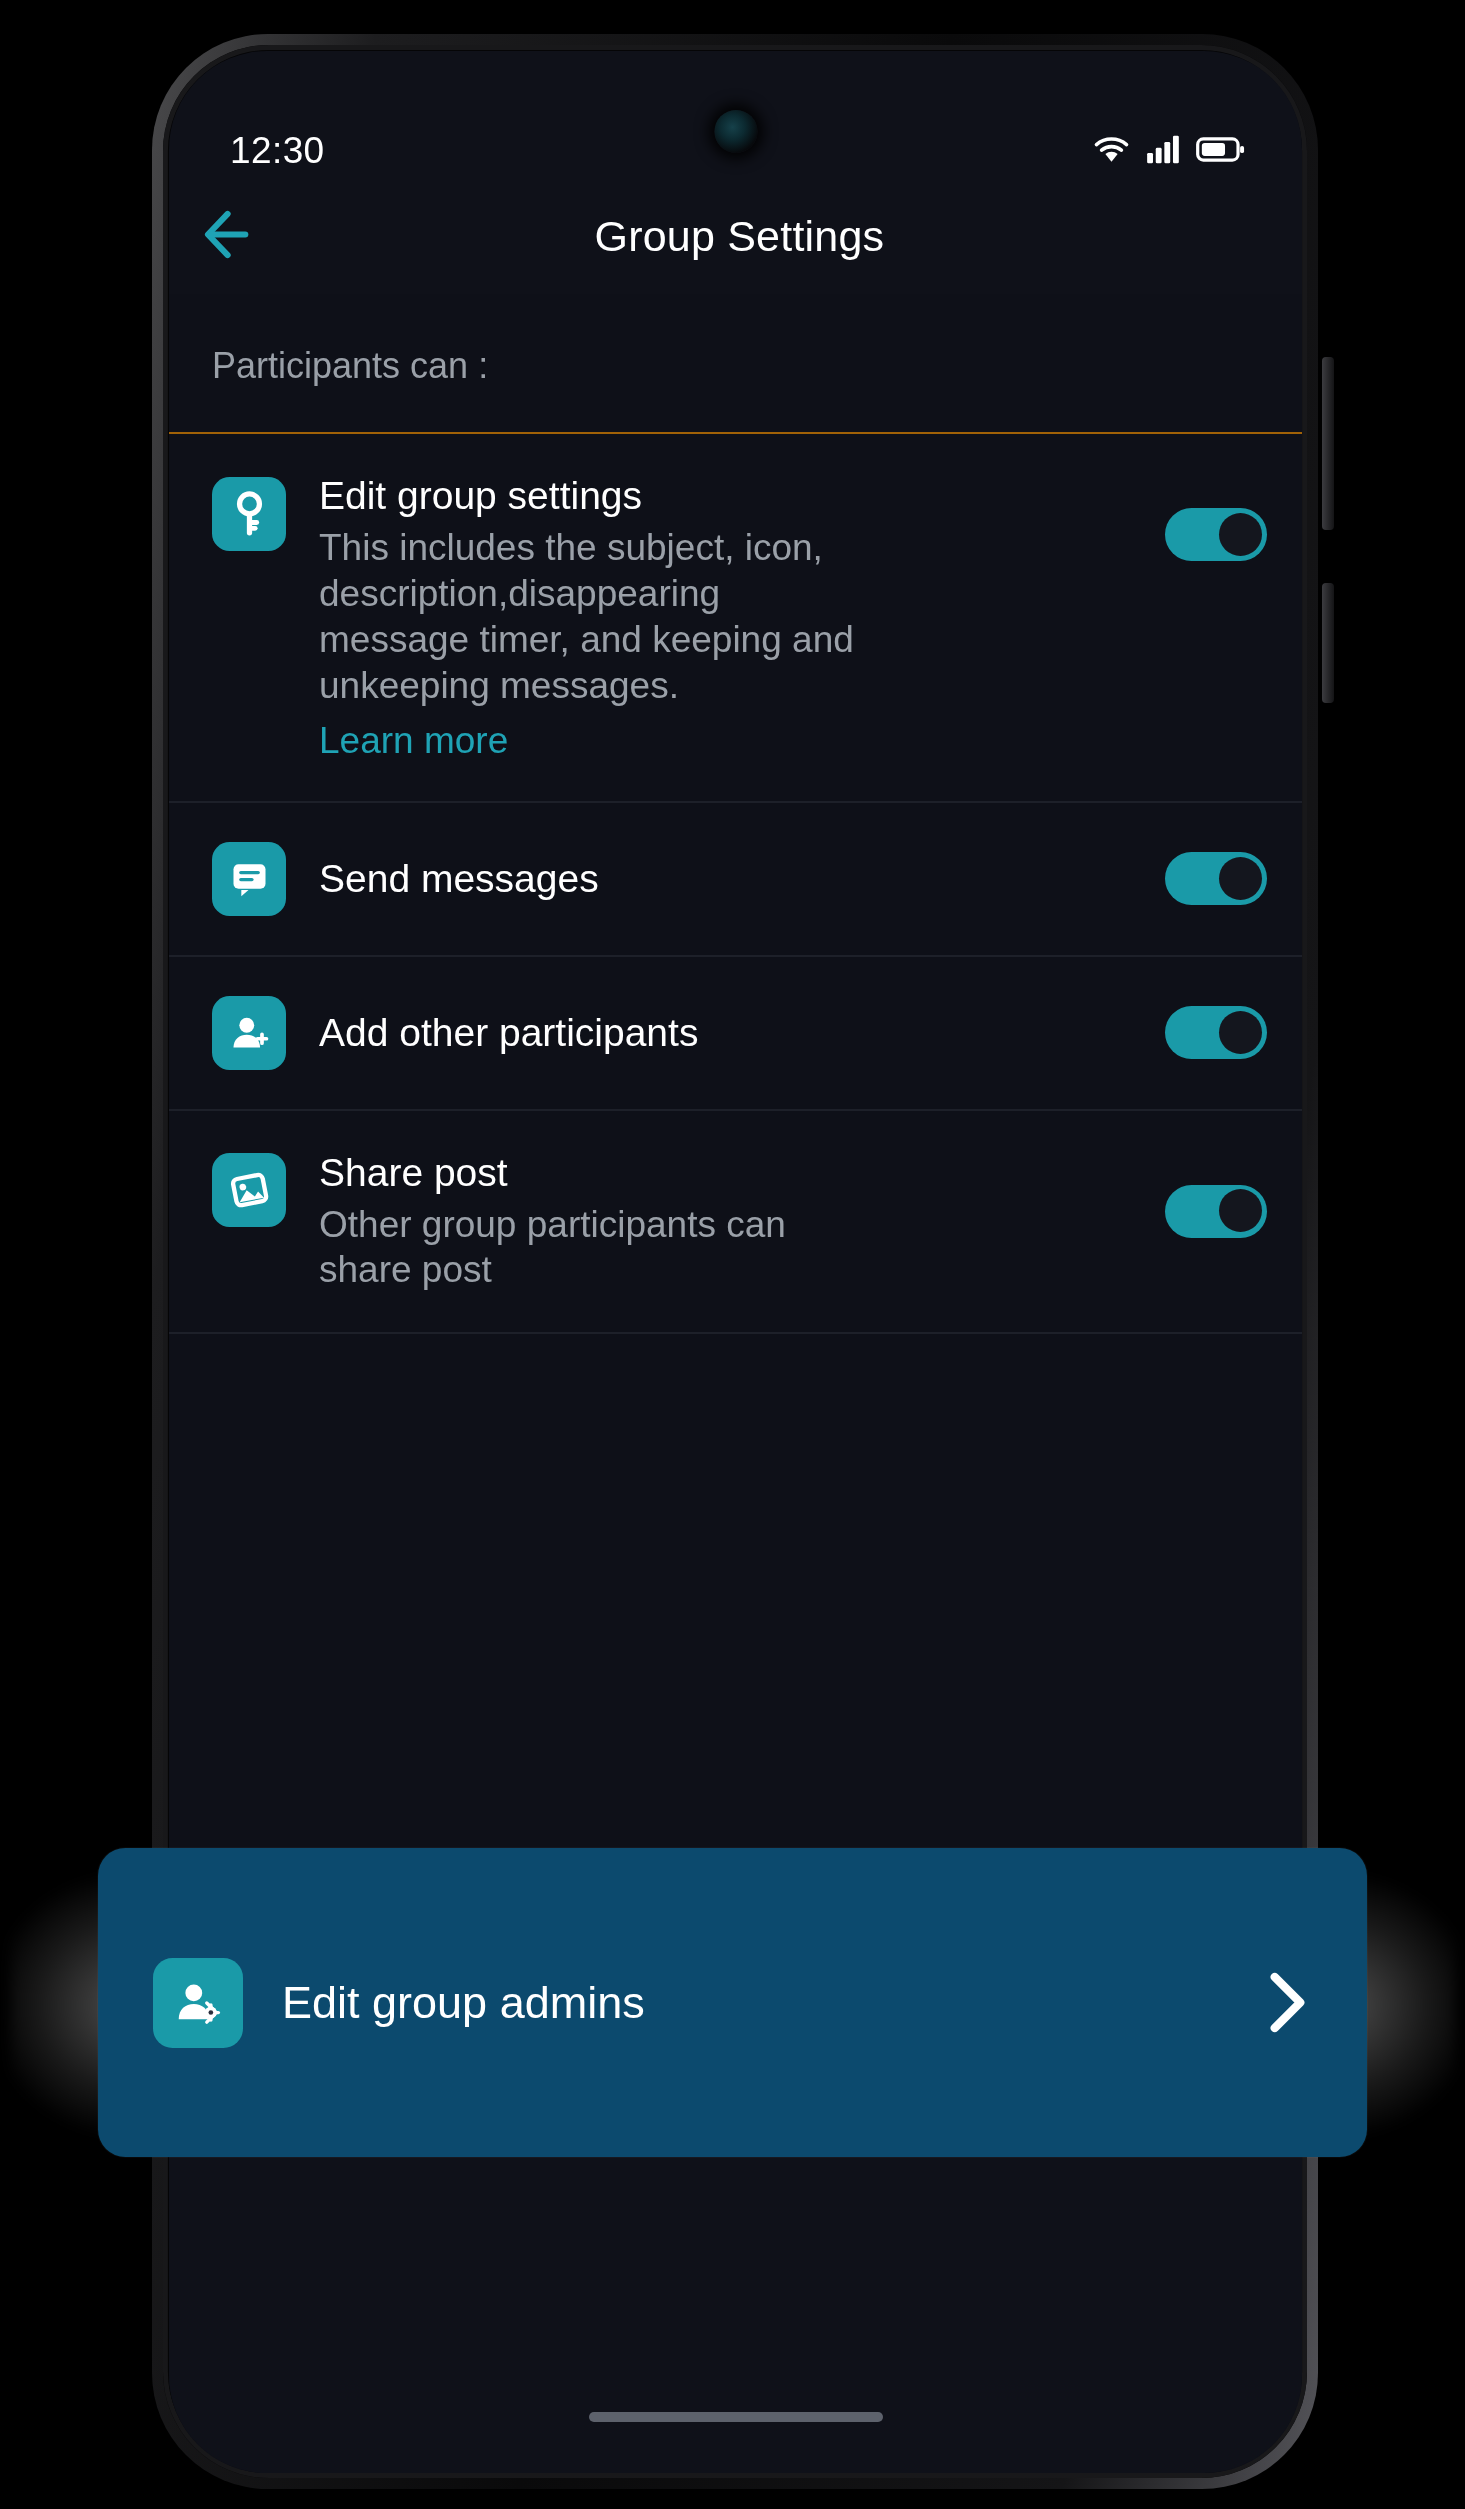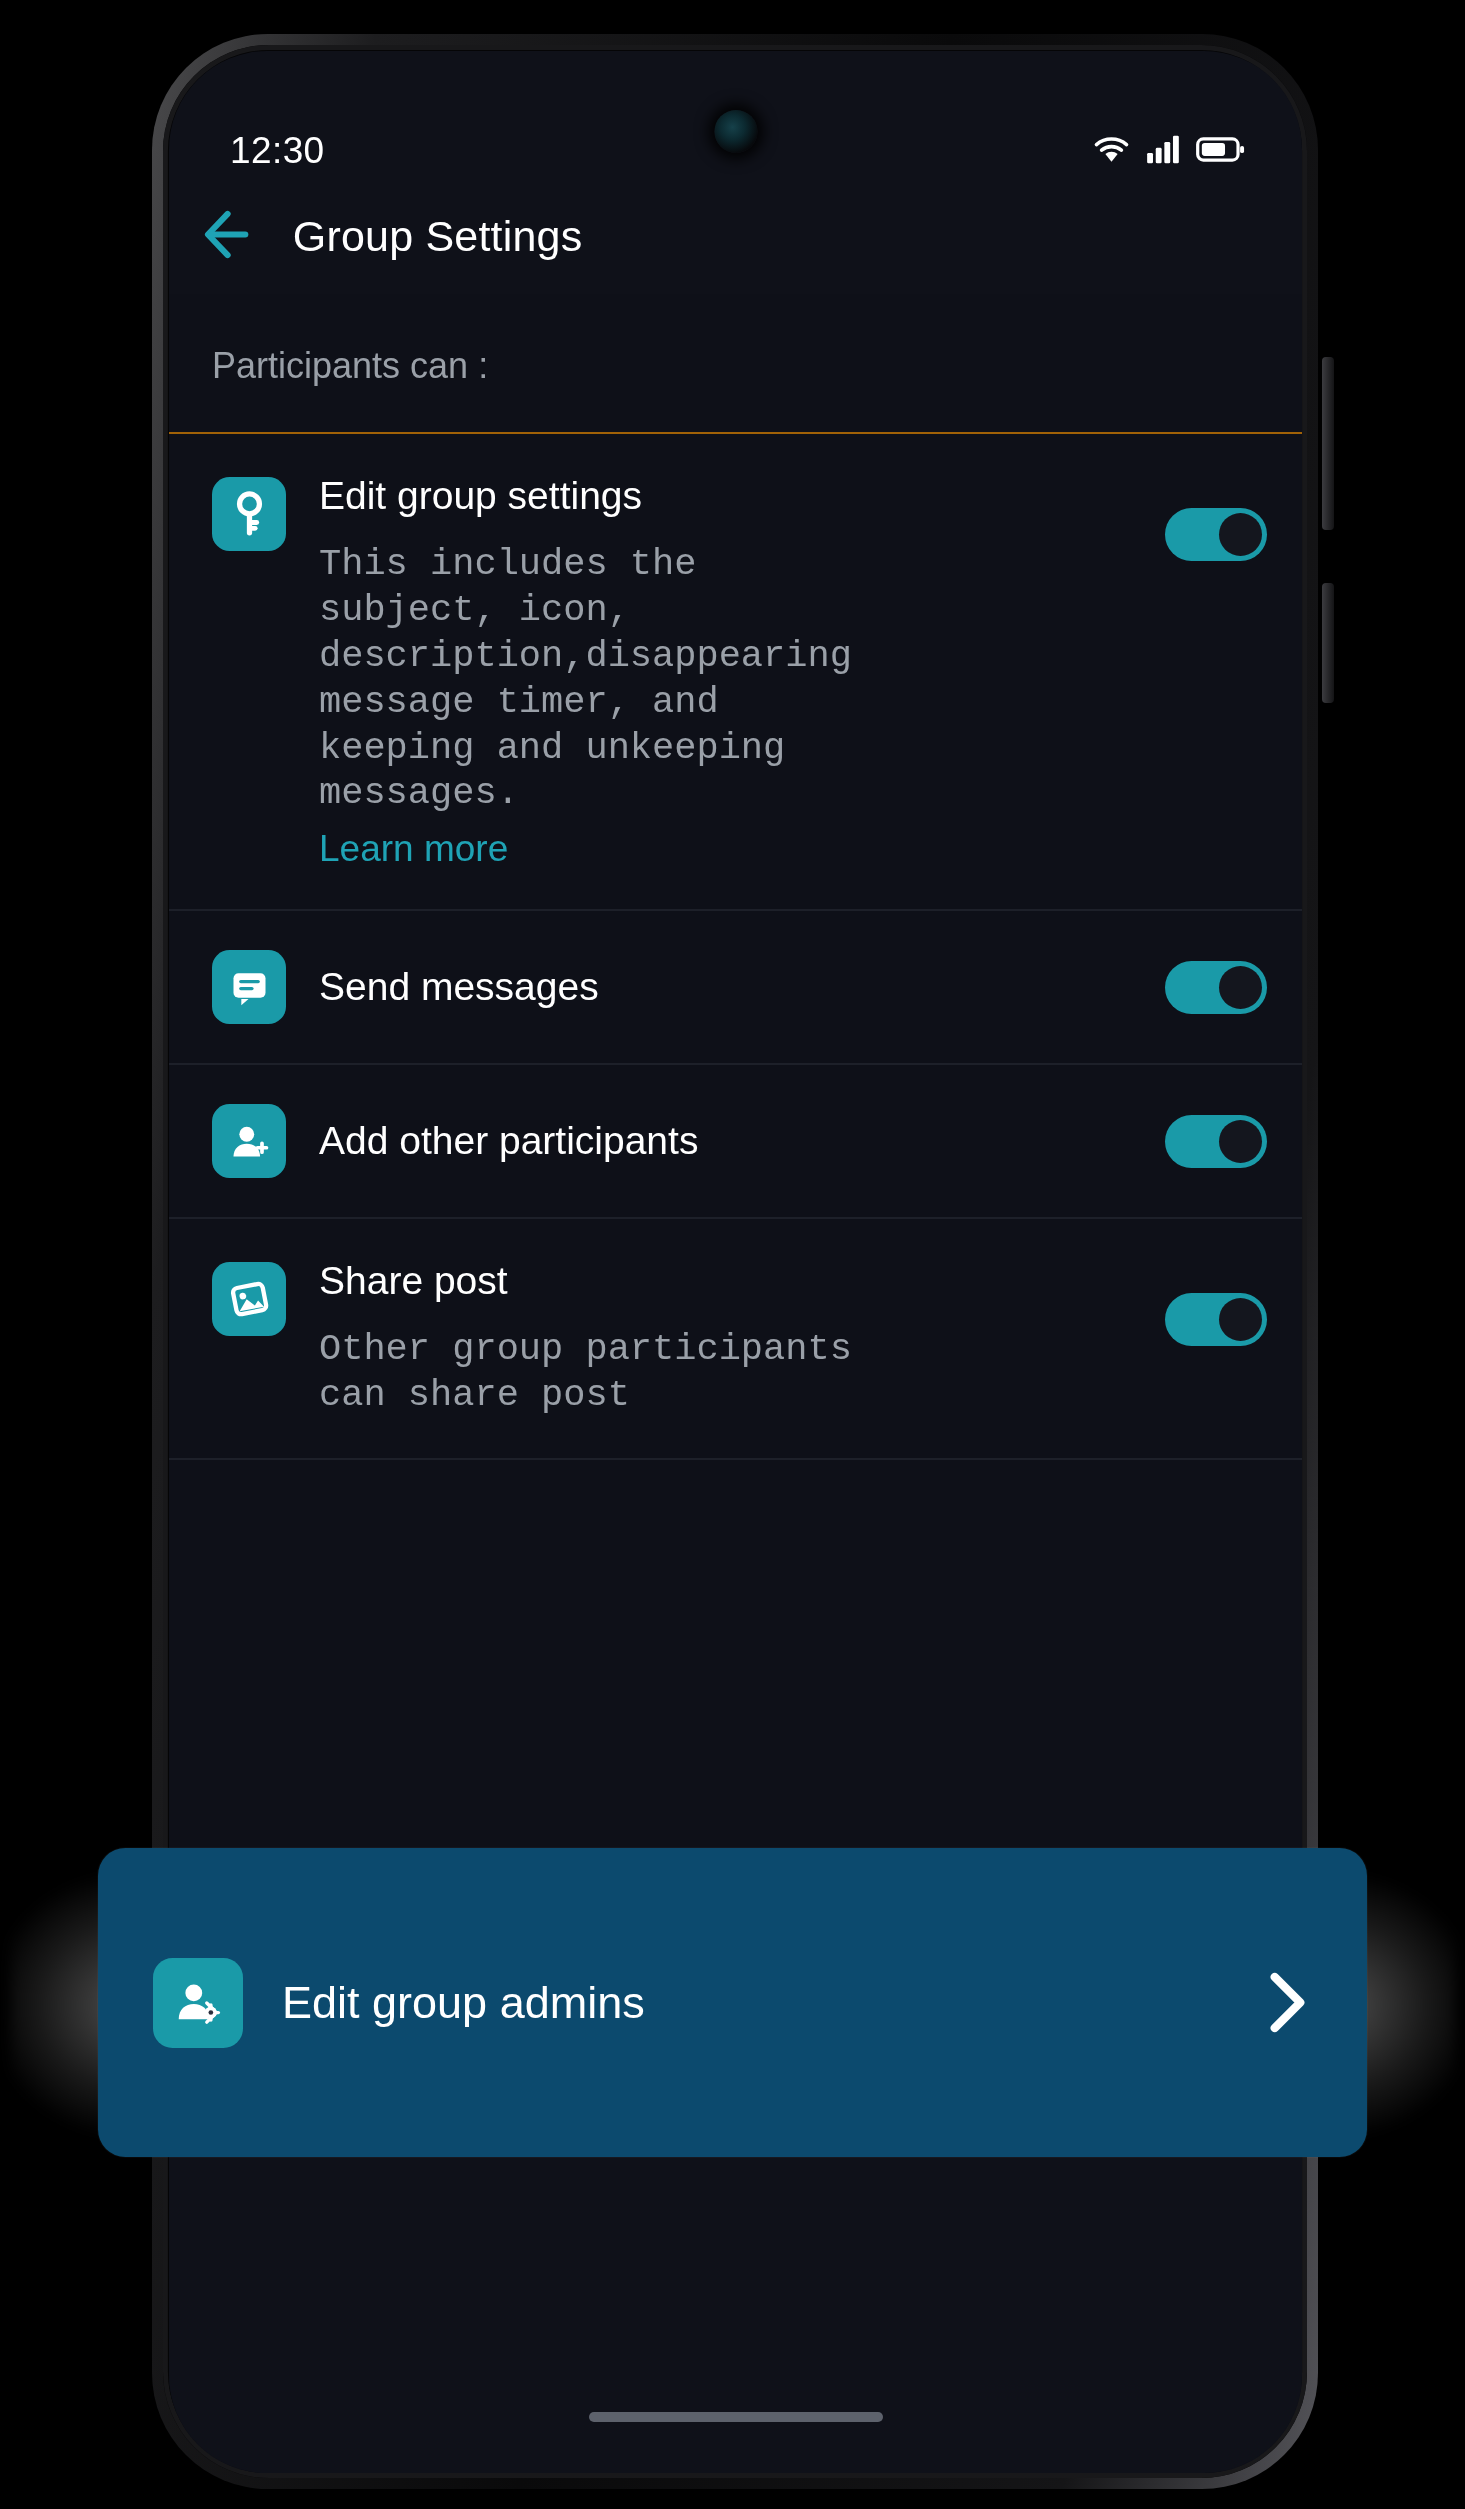--- a/index.html
+++ b/index.html
@@ -113,21 +113,21 @@
   .back-btn {
     width: 116px;
     display: flex;
     align-items: center;
     justify-content: center;
     margin-left: 7.8px;
     cursor: pointer;
   }
   .app-title {
     flex: 1;
-    text-align: left;
+    text-align: center;
     color: #ffffff;
     font-size: 43px;
     font-weight: 400;
     letter-spacing: 0.2px;
     margin-right: 116px;
   }
 
   
   .content {
     position: absolute;
@@ -186,23 +186,22 @@
     color: #ffffff;
     font-size: 39px;
     font-weight: 400;
     line-height: 1.18;
   }
   .row-desc {
     color: #9aa0a8;
     font-size: 37px;
     font-weight: 400;
     line-height: 1.24;
-    margin-top: 23px;
+    margin-top: 6px;
     max-width: 549px;
-    font-family: Liberation Mono, monospace;
   }
   .row-link {
     display: inline-block;
     color: #1fa3b5;
     font-size: 37px;
     margin-top: 11px;
     cursor: pointer;
   }
 
   

